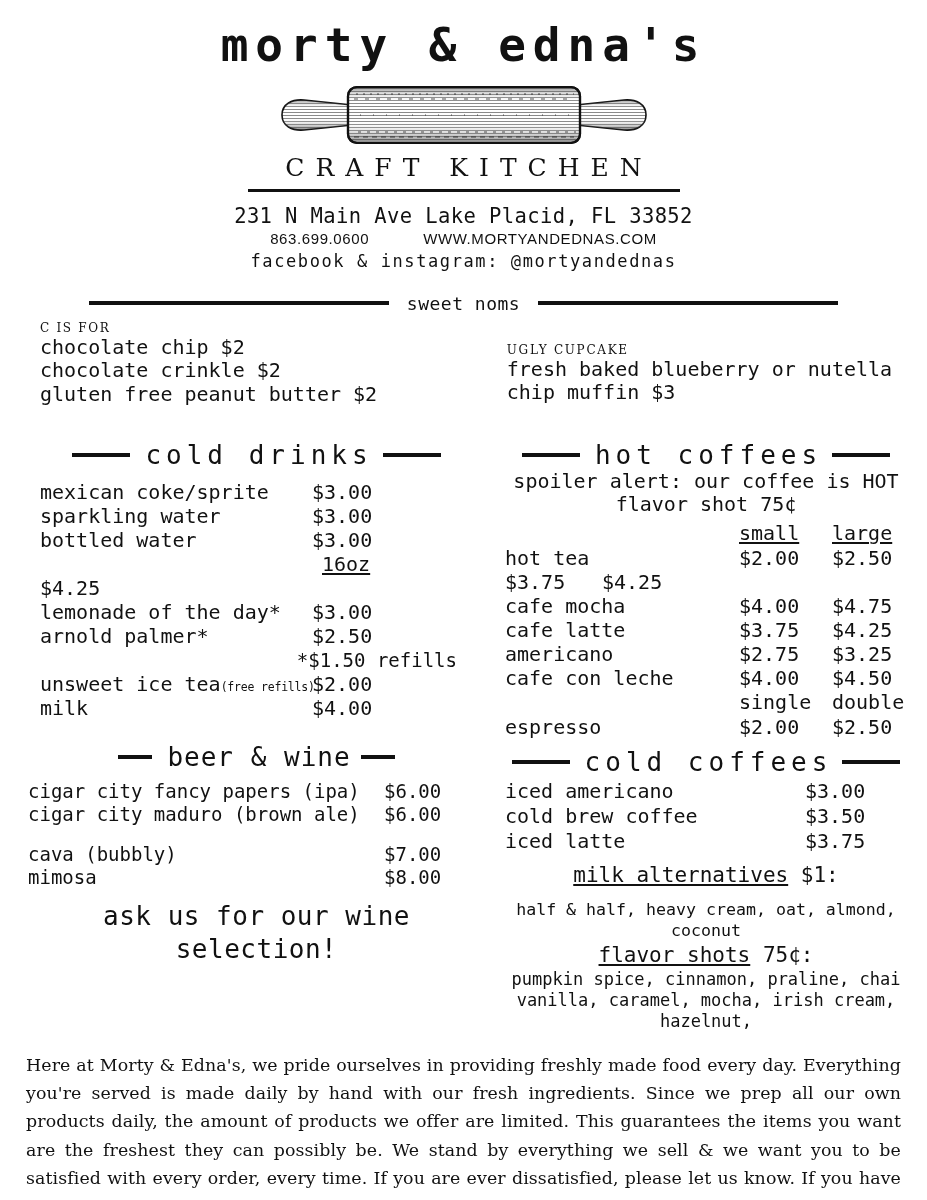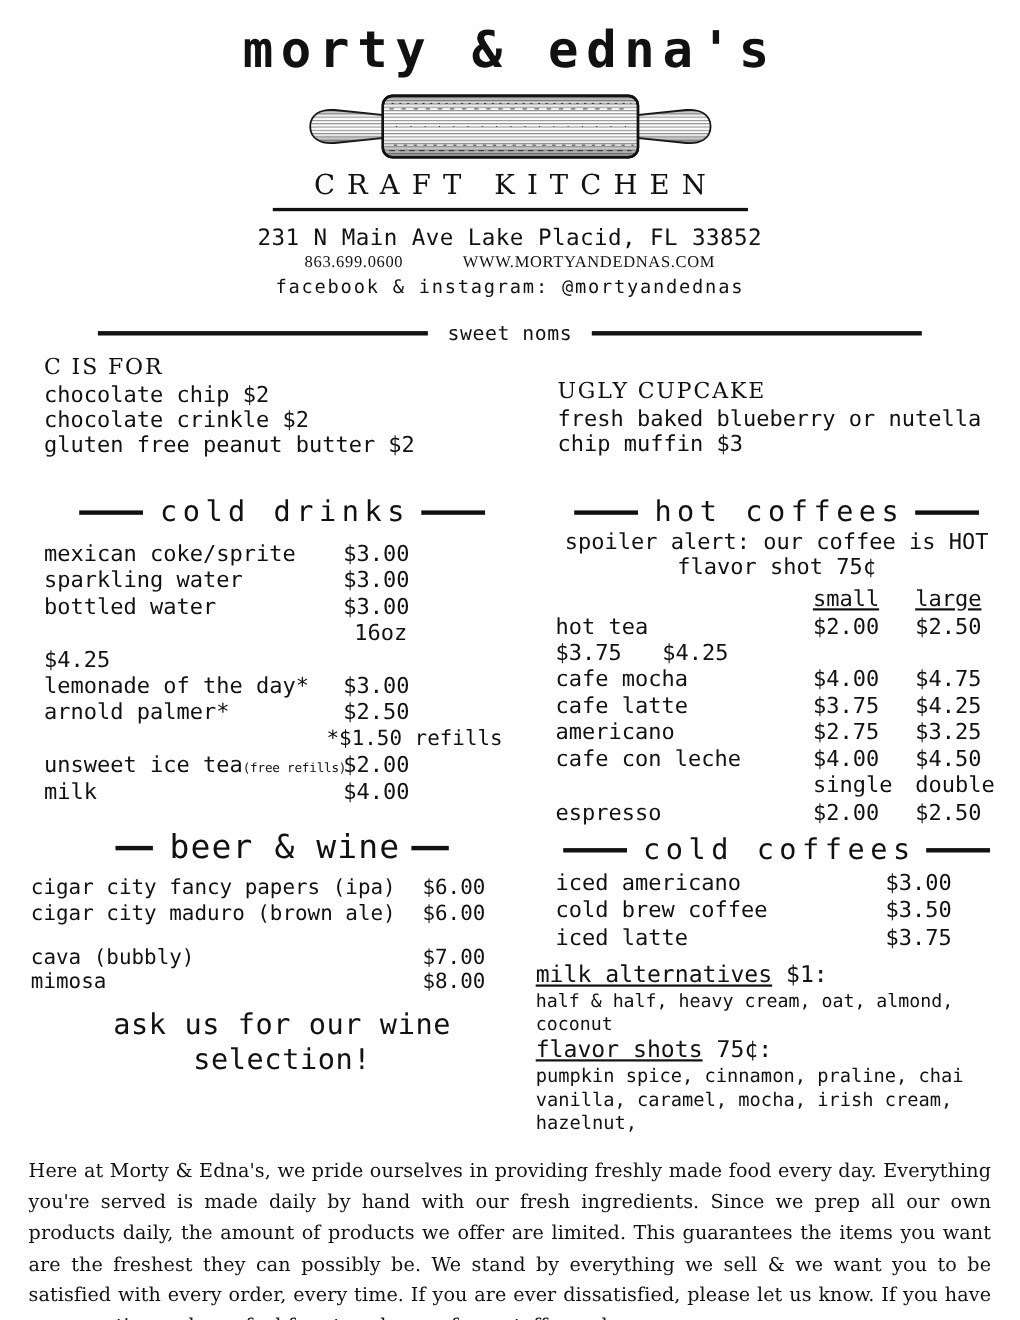--- a/index.html
+++ b/index.html
@@ -39,21 +39,21 @@
     margin-top: 2px;
   }
 
   .head-rule {
     width: 432px; height: 3px; background: #111;
     margin: 7px auto 6px;
   }
 
   .addr1 { font-size: 20.5px; letter-spacing: 0.4px; line-height: 1.15; margin-top: 13px; }
   .addr2 {
-    font-family: Liberation Serif, serif;
+    font-family: Liberation Sans, sans-serif;
     font-size: 15px; letter-spacing: 0.6px; line-height: 1.5;
     display: flex; justify-content: center; gap: 54px;
   }
   .addr3 { font-size: 17px; letter-spacing: 1.6px; line-height: 1.2; }
 
   
   .noms-banner {
     display: flex; align-items: center; justify-content: center;
     gap: 18px; margin-top: 22px; padding: 0 12px;
   }
@@ -62,56 +62,56 @@
   .noms-banner .bar.right { max-width: 300px; }
   .noms-title { font-size: 18px; letter-spacing: 0.5px; white-space: nowrap; }
 
   
   .cols { display: flex; margin-top: 4px; }
   .col-left { width: 455px; padding-left: 22px; }
   .col-right { width: 452px; padding-left: 14px; }
 
   .sub-head {
     font-family: "DejaVu Serif", "Liberation Serif", serif;
-    font-size: 20px; letter-spacing: 1.7px; line-height: 1.35;
+    font-size: 12px; letter-spacing: 1.7px; line-height: 1.35;
   }
   .plain-line { font-size: 20px; line-height: 1.16; white-space: nowrap; }
 
   .noms-left { padding-top: 2px; }
   .noms-right { padding-top: 24px; padding-left: 42px; }
 
   
   .sec-head {
     display: flex; align-items: center; justify-content: center;
     gap: 10px; white-space: nowrap;
   }
   .sec-head .bar { height: 4px; background: #111; }
   .sec-head .bar.l { width: 58px; }
   .sec-head .bar.r { width: 58px; }
   .sec-head .txt { font-size: 26px; letter-spacing: 5px; padding-left: 5px; }
 
-  .sec-head.small .txt { font-size: 30px; letter-spacing: 1px; }
+  .sec-head.small .txt { font-size: 26px; letter-spacing: 1px; }
   .sec-head.small .bar.l, .sec-head.small .bar.r { width: 34px; }
 
   
   .row {
     display: flex; align-items: baseline;
     font-size: 20px; line-height: 1.2;
   }
   .row .nm { flex: 1 1 auto; white-space: nowrap; }
   .row .pr { white-space: nowrap; text-align: left; }
 
   .tiny { font-size: 11.5px; letter-spacing: -0.2px; }
 
   
   .cd .nm { width: 272px; flex: 0 0 272px; }
   .cd .pr { width: 96px; }
 
   .colhead-16 { text-align: left; padding-left: 282px; font-size: 20px; line-height: 1.2; }
-  .colhead-16 span { text-underline-offset: 2px; text-align: center; }
+  .colhead-16 span { text-decoration: underline; text-underline-offset: 2px; text-align: center; }
 
   .refill-note { text-align: right; padding-right: 16px; font-size: 19px; line-height: 1.25; margin-top: 1px; }
 
   
   .bw { padding-left: 0px; }
   .bw .row { font-size: 19px; line-height: 1.18; }
   .bw .nm { width: 356px; flex: 0 0 356px; }
   .bw .pr { width: 90px; }
 
   .ask {
@@ -135,25 +135,25 @@
   .sd-heads { display: flex; font-size: 20px; line-height: 1.25; padding-left: 18px; }
   .sd-heads .sp { flex: 0 0 234px; }
   .sd-heads .c { width: 97px; }
 
   
   .cc { padding-left: 18px; margin-top: 2px; }
   .cc .row { font-size: 20px; line-height: 1.25; }
   .cc .nm { flex: 0 0 300px; }
   .cc .pr { width: 100px; }
 
-  .alt-block { text-align: left; margin-top: 8px; }
+  .alt-block { text-align: center; margin-top: 8px; }
   .alt-title { font-size: 21px; line-height: 1.3; }
   .alt-title u { text-underline-offset: 2px; }
   .alt-list { font-size: 17px; line-height: 1.25; }
-  .alt-list.wide { font-size: 16.6px; }
+  .alt-list.wide { font-size: 16.6px; margin-top: 11px; }
 
   
   .footer { padding: 0 8px; margin-top: 18px; }
   .footer p {
     font-family: "DejaVu Serif", "Liberation Serif", serif;
     font-size: 17.4px;
     line-height: 1.63;
     text-align: justify;
     letter-spacing: 0.1px;
   }

